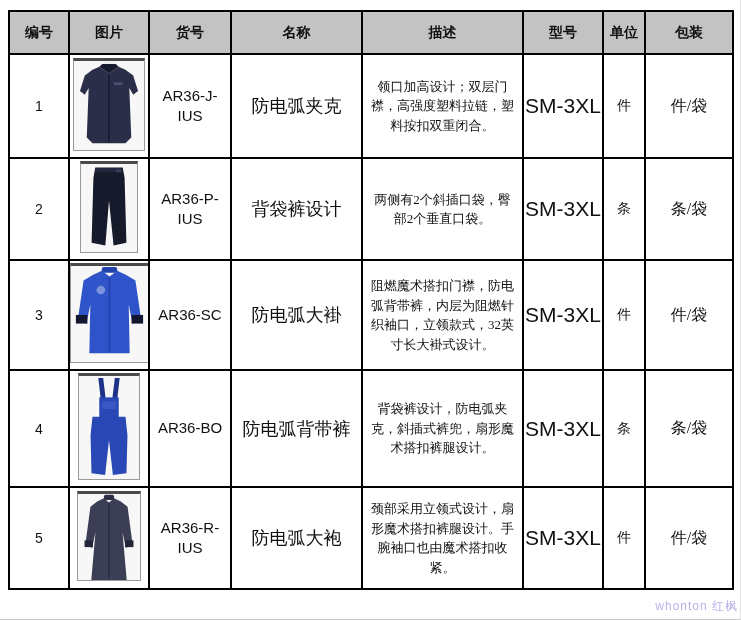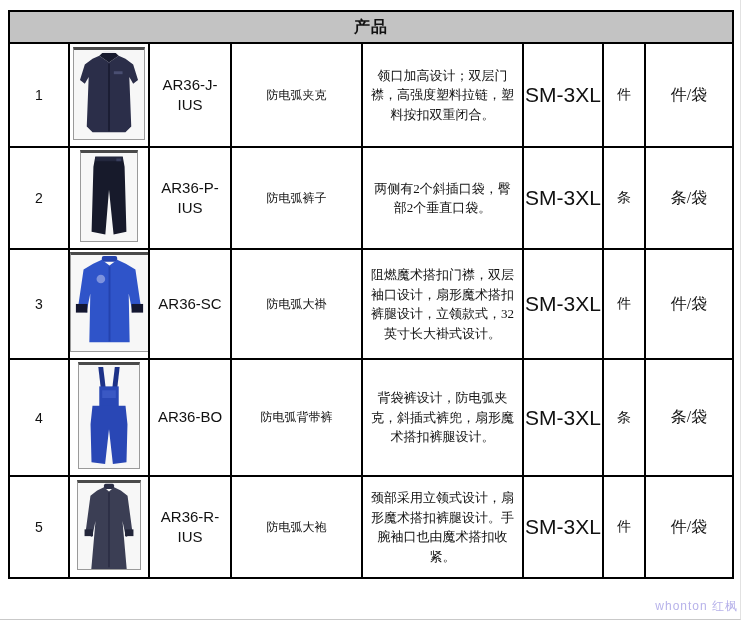--- a/index.html
+++ b/index.html
@@ -43,21 +43,21 @@
   }
 
   .r1 { height: 104px; }
   .r2 { height: 101px; }
   .r3 { height: 110px; }
   .r4 { height: 114px; }
   .r5 { height: 96px; }
 
   .c-no   { font-family: "Liberation Sans", sans-serif; font-size: 14px; }
   .c-sku  { font-family: "Liberation Sans", sans-serif; font-size: 15px; padding: 0 6px; line-height: 1.35; }
-  .c-name { font-size: 12px; padding: 0 4px; }
+  .c-name { font-size: 18px; padding: 0 4px; }
   .c-desc { font-size: 13px; line-height: 1.5; padding: 11px 7px; }
   .c-model{ font-family: "Liberation Sans", sans-serif; font-size: 21px; }
   .c-unit { font-size: 14px; }
   .c-pack { font-size: 16px; }
 
   .c-img { padding: 2px 0; }
   .photo {
     display: inline-block;
     background: #f7f7f7;
     border: 1px solid #9a9a9a;
@@ -91,24 +91,31 @@
         <col style="width:80px">
         <col style="width:82px">
         <col style="width:131px">
       <col style="width:161px">
         <col style="width:80px">
         <col style="width:42px">
         <col style="width:88px">
     </colgroup>
 
     <tbody>
-        <tr class="title-row">
-      <td colspan="8">产品</td>
-    </tr>
-
+
+    <tr class="head-row">
+      <th>编号</th>
+      <th>图片</th>
+      <th>货号</th>
+      <th>名称</th>
+      <th>描述</th>
+      <th>型号</th>
+      <th>单位</th>
+      <th>包装</th>
+    </tr>
 
     <tr class="r1">
       <td class="c-no">1</td>
       <td class="c-img">
         <span class="photo p1">
           <svg width="70" height="89" viewBox="0 0 72 92">
             <rect x="30" y="1" width="12" height="6" fill="#ececef"></rect>
             <path d="M26 6 L36 13 L46 6 L53 9 L61 15 L66 31 L61 35 L57 28 L59 79 L53 85 L19 85 L13 79 L15 28 L11 35 L6 31 L11 15 L19 9 Z" fill="#2b2e49"></path>
             <path d="M26 6 L36 13 L46 6 L43 3 L29 3 Z" fill="#171a2e"></path>
             <line x1="36" y1="14" x2="36" y2="84" stroke="#1b1e34" stroke-width="2"></line>
@@ -129,21 +136,21 @@
       <td class="c-img">
         <span class="photo p2">
           <svg width="56" height="88" viewBox="0 0 56 96">
             <path d="M13 4 L43 4 L45 15 L47 86 L33 89 L28 40 L24 89 L9 86 L11 15 Z" fill="#171a2b"></path>
             <rect x="13" y="4" width="30" height="5" fill="#23273d"></rect>
             <rect x="36" y="6" width="5" height="3" fill="#3a3f5e"></rect>
           </svg>
         </span>
       </td>
       <td class="c-sku">AR36-P-IUS</td>
-      <td class="c-name">防电弧裤子</td>
+      <td class="c-name">背袋裤设计</td>
       <td class="c-desc">两侧有2个斜插口袋，臀部2个垂直口袋。</td>
       <td class="c-model">SM-3XL</td>
       <td class="c-unit">条</td>
       <td class="c-pack">条/袋</td>
     </tr>
 
     <tr class="r3">
       <td class="c-no">3</td>
       <td class="c-img">
         <span class="photo p3">
@@ -152,21 +159,21 @@
             <path d="M30 5 L38 11 L46 5 L55 9 L65 15 L71 56 L62 60 L58 40 L59 91 L17 91 L18 40 L14 60 L5 56 L11 15 L21 9 Z" fill="#2f54c9"></path>
             <rect x="3" y="51" width="12" height="9" fill="#141730"></rect>
             <rect x="61" y="51" width="12" height="9" fill="#141730"></rect>
             <circle cx="29" cy="25" r="4.5" fill="#7d92dd"></circle>
             <line x1="38" y1="12" x2="38" y2="90" stroke="#2443ae" stroke-width="2"></line>
           </svg>
         </span>
       </td>
       <td class="c-sku">AR36-SC</td>
       <td class="c-name">防电弧大褂</td>
-      <td class="c-desc">阻燃魔术搭扣门襟，双层袖口设计，扇形魔术搭扣裤腿设计，立领款式，32英寸长大褂式设计。</td>
+      <td class="c-desc">阻燃魔术搭扣门襟，防电弧背带裤，内层为阻燃针织袖口，立领款式，32英寸长大褂式设计。</td>
       <td class="c-model">SM-3XL</td>
       <td class="c-unit">件</td>
       <td class="c-pack">件/袋</td>
     </tr>
 
     <tr class="r4">
       <td class="c-no">4</td>
       <td class="c-img">
         <span class="photo p4">
           <svg width="60" height="103" viewBox="0 0 60 106">

